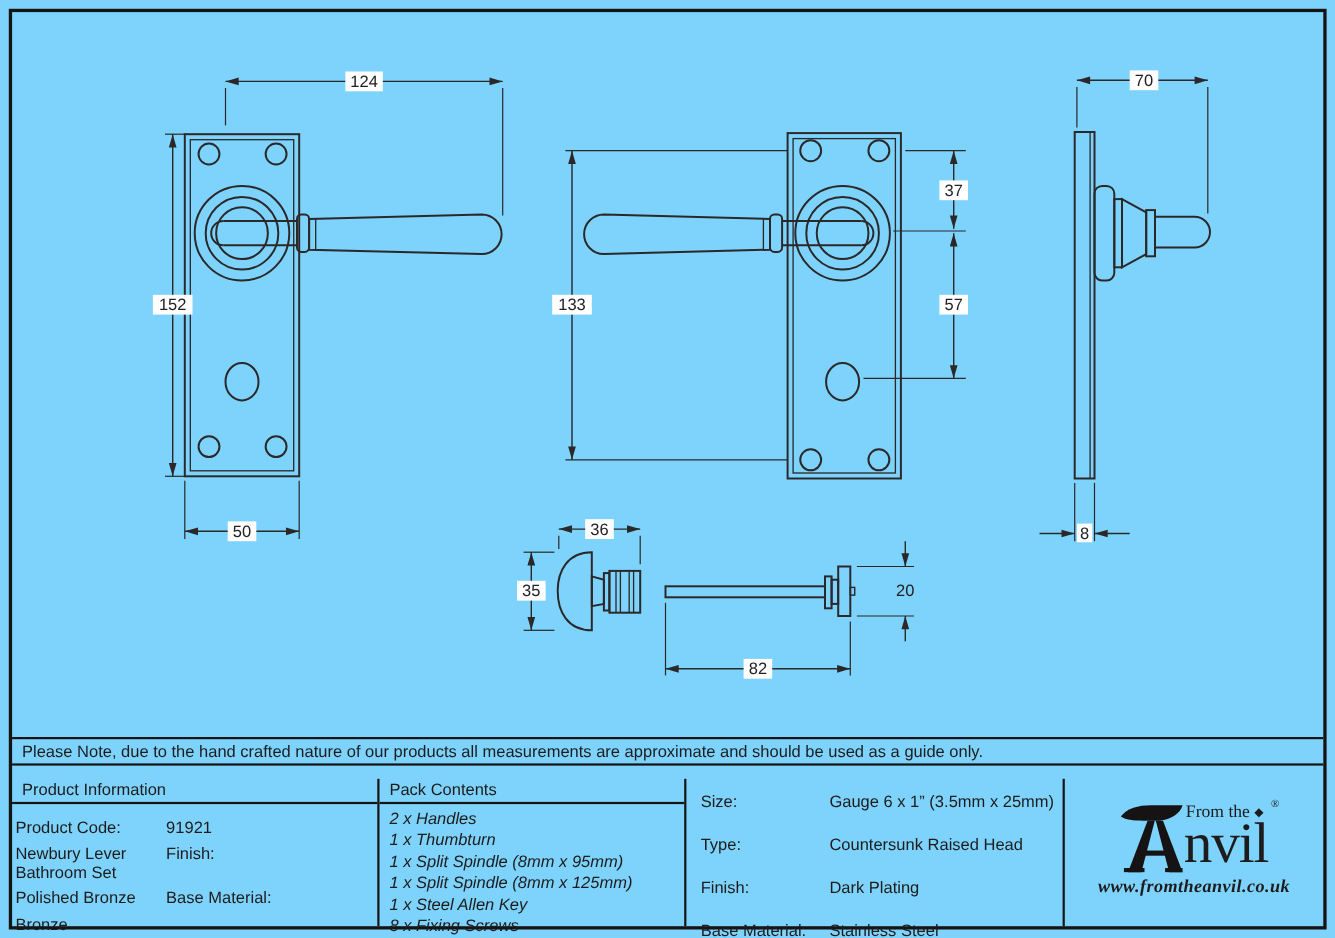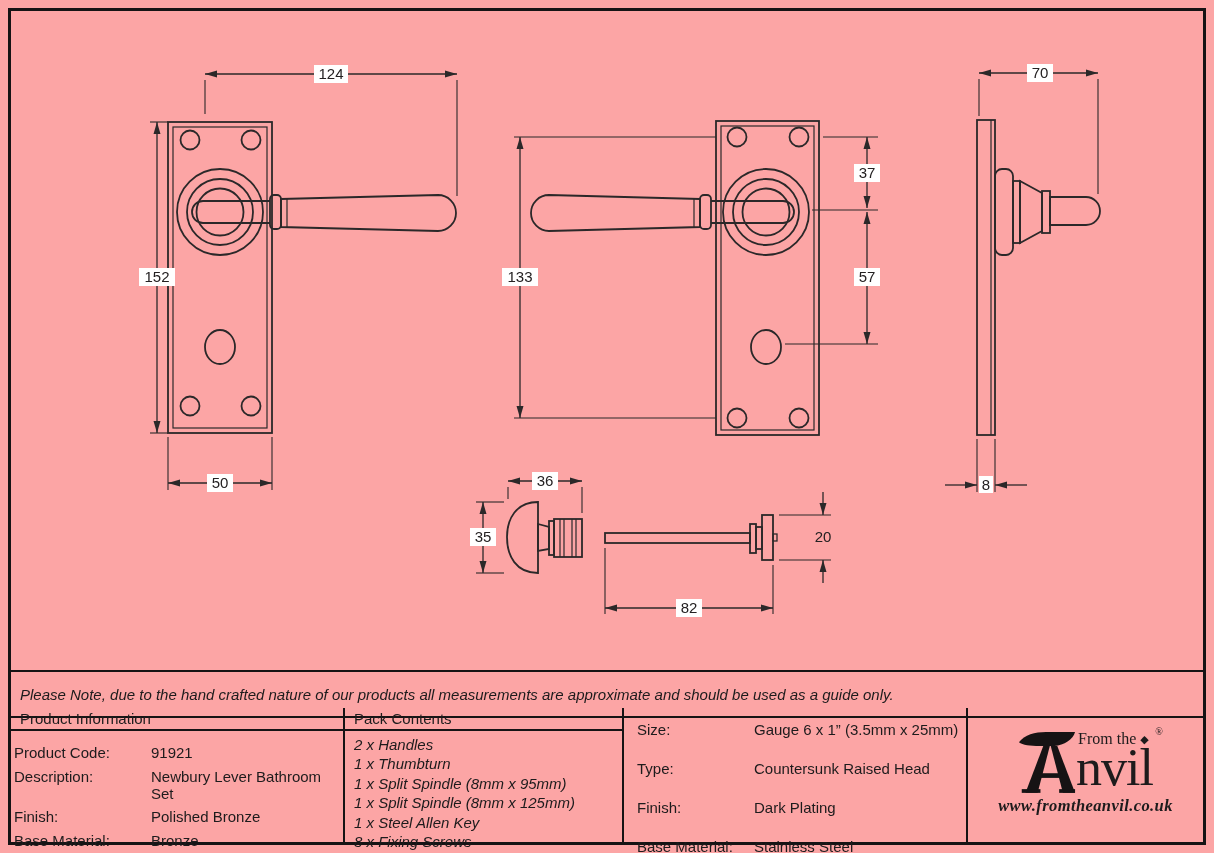--- a/index.html
+++ b/index.html
@@ -1,26 +1,26 @@
 <!DOCTYPE html>
 <html><head>
 <meta charset="utf-8">
 <style>
   html,body{margin:0;padding:0;background:#e8e8e8;}
   .sheet{
-    position:relative;width:1214px;height:853px;background:#fca5a5;
+    position:relative;width:1214px;height:853px;background:#7dd3fc;
     font-family:"Liberation Sans","DejaVu Sans",sans-serif;color:#1d1b1c;
     overflow:hidden;margin:0 auto;
   }
   .frame{position:absolute;left:8px;top:8px;right:8px;bottom:8px;border:3px solid #161314;pointer-events:none;}
   svg text{font-family:"Liberation Sans","DejaVu Sans",sans-serif;font-size:15px;fill:#242122;}
   .note-row{
-    position:absolute;left:11px;right:11px;top:670px;height:48px;box-sizing:border-box;
+    position:absolute;left:11px;right:11px;top:670px;height:26px;box-sizing:border-box;
     border-top:2.5px solid #161314;border-bottom:2.5px solid #161314;
-    display:flex;align-items:center;padding-left:9px;font-size:15px;font-style:italic;
+    display:flex;align-items:center;padding-left:9px;font-size:15px;
   }
   .table-row{position:absolute;left:11px;right:11px;top:708px;bottom:11px;display:flex;border-radius:20px;}
   .col{box-sizing:border-box;position:relative;}
   .col.bordered{border-right:2.5px solid #161314;}
   .col1{width:334px;}
   .col2{width:279px;}
   .col3{width:344px;}
   .col4{flex:1;display:flex;align-items:center;justify-content:center;}
   .col-header{
     height:23px;box-sizing:border-box;border-bottom:2.5px solid #161314;
@@ -218,21 +218,20 @@
   </div>
 
   
   <div class="table-row">
 
     <div class="col col1 bordered">
       <div class="col-header">Product Information</div>
       <div class="kv">
         <span>Product Code:</span>
         <span>91921</span>
-        <span>Description:</span>
         <span>Newbury Lever Bathroom Set</span>
         <span>Finish:</span>
         <span>Polished Bronze</span>
         <span>Base Material:</span>
         <span>Bronze</span>
       </div>
     </div>
 
     <div class="col col2 bordered">
       <div class="col-header">Pack Contents</div>

